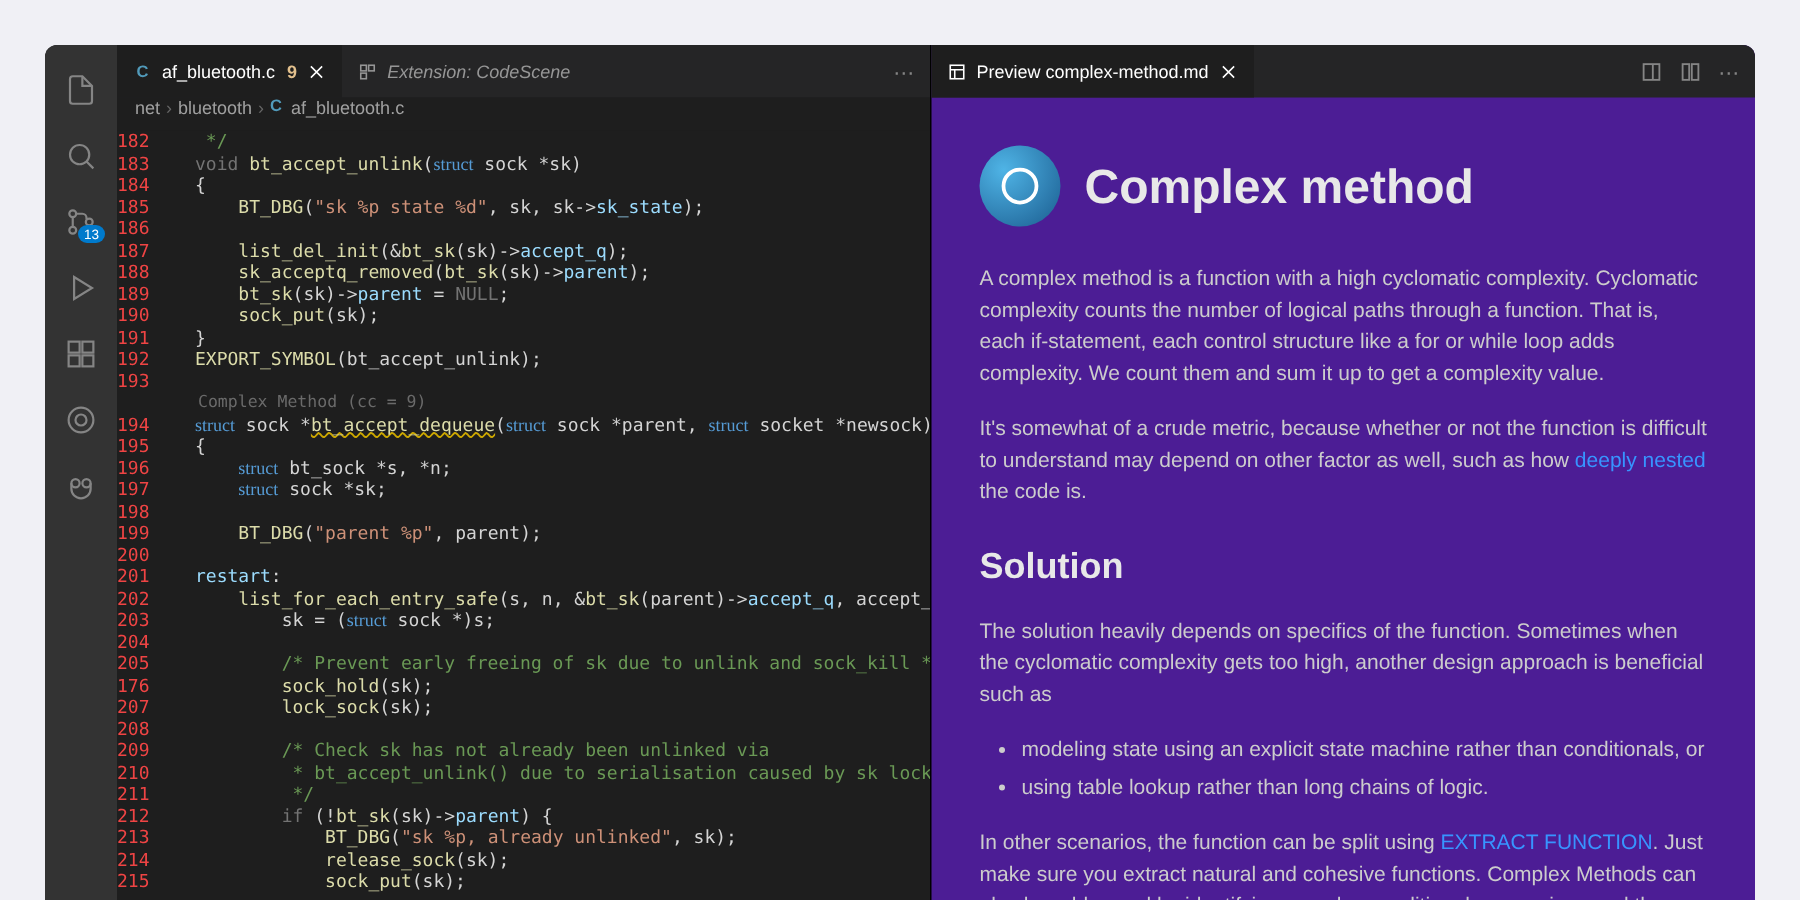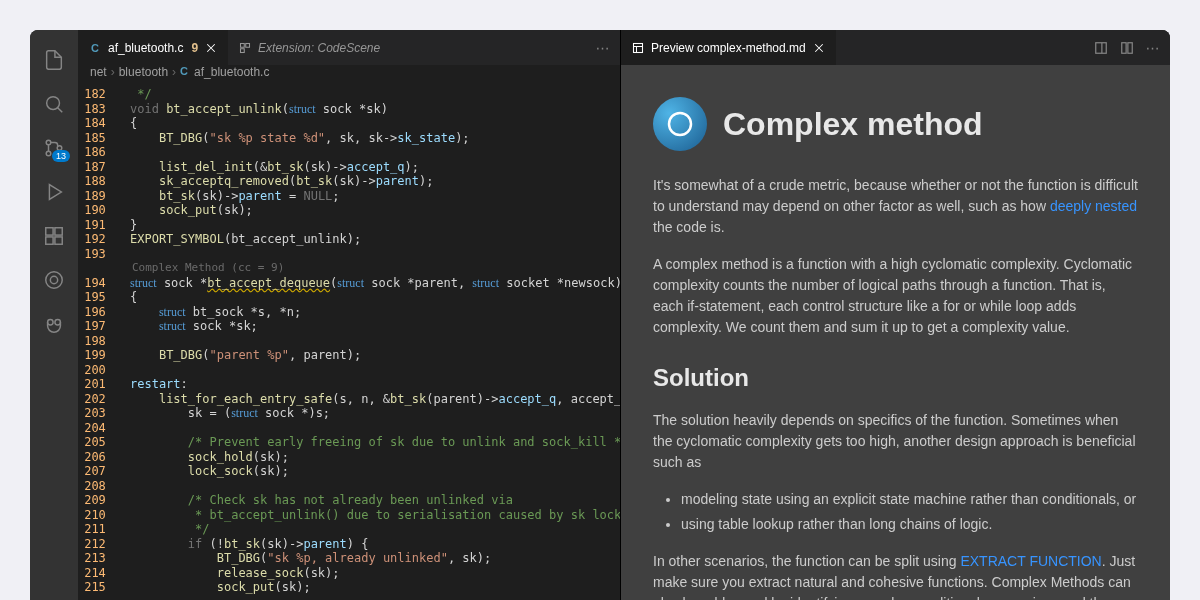--- a/index.html
+++ b/index.html
@@ -91,22 +91,22 @@
 }
 .bc-sep { color:#666; }
 .bc-fileicon { color:#519aba; font-weight:bold; font-size:11px; margin-right:2px; }
 .editor-body {
   flex:1; display:flex; overflow:hidden;
   font-family: "SF Mono", Monaco, Menlo, Consolas, monospace;
   font-size: 12px; line-height: 14.5px;
 }
 .gutter {
   width: 52px;
-  text-align: center;
-  color: #fdba74;
+  text-align: left;
+  color: #ef4444;
   padding-right: 18px;
   user-select: none;
   background:#1e1e1e;
 }
 .gutter .ln { height:14.5px; }
 .gutter .hint { height:14.5px; }
 .code {
   flex:1; color:#d4d4d4; white-space: pre; overflow:hidden;
   background:#1e1e1e;
 }
@@ -118,21 +118,21 @@
 .typ { color:#569cd6;font-family:Liberation Serif, serif; }
 .fn { color:#dcdcaa; }
 .str { color:#ce9178; }
 .com { color:#6a9955; }
 .op { color:#d4d4d4; }
 .mem { color:#9cdcfe; }
 .underline { text-decoration: underline wavy #cca700; text-decoration-skip-ink: none;}
 .preview-panel {
   width: 550px;
   display:flex; flex-direction:column;
-  background:#404040;
+  background:#4c1d95;
   border-left:1px solid #000;
 }
 .preview-body {
   flex:1; padding: 24px 32px 0 32px; overflow:hidden;
   color:#cccccc; font-size:14px; line-height:1.5;
 }
 .doc-header { display:flex; align-items:center; gap:16px; margin-bottom: 24px; margin-top:8px;}
 .doc-logo {
   width:54px; height:54px; border-radius:50%;
   background: radial-gradient(circle at 30% 30%, #4fb4e6, #1a5c8f);
@@ -258,21 +258,21 @@
           <div class="ln">196</div>
           <div class="ln">197</div>
           <div class="ln">198</div>
           <div class="ln">199</div>
           <div class="ln">200</div>
           <div class="ln">201</div>
           <div class="ln">202</div>
           <div class="ln">203</div>
           <div class="ln">204</div>
           <div class="ln">205</div>
-          <div class="ln">206</div>
+          <div class="ln">176</div>
           <div class="ln">207</div>
           <div class="ln">208</div>
           <div class="ln">209</div>
           <div class="ln">210</div>
           <div class="ln">211</div>
           <div class="ln">212</div>
           <div class="ln">213</div>
           <div class="ln">214</div>
           <div class="ln">215</div>
         </div>
@@ -316,24 +316,24 @@
 
     <div class="preview-body">
       <div class="doc-header">
         <div class="doc-logo">
           <svg viewBox="0 0 32 32" fill="none" stroke="#fff" stroke-width="2.5">
               <circle cx="16" cy="16" r="11"></circle>
             </svg>
         </div>
         <div class="doc-title">Complex method</div>
       </div>
+      <p class="doc-p">A complex method is a function with a high cyclomatic complexity. Cyclomatic complexity counts the number of logical paths through a function. That is, each if-statement, each control structure like a for or while loop adds complexity. We count them and sum it up to get a complexity value.</p>
       <p class="doc-p">
         <span>It's somewhat of a crude metric, because whether or not the function is difficult to understand may depend on other factor as well, such as how </span><a class="doc-link">deeply nested</a><span> the code is.</span>
       </p>
-      <p class="doc-p">A complex method is a function with a high cyclomatic complexity. Cyclomatic complexity counts the number of logical paths through a function. That is, each if-statement, each control structure like a for or while loop adds complexity. We count them and sum it up to get a complexity value.</p>
       <h2 class="doc-h2">Solution</h2>
       <p class="doc-p">The solution heavily depends on specifics of the function. Sometimes when the cyclomatic complexity gets too high, another design approach is beneficial such as</p>
       <ul class="doc-ul">
         <li>modeling state using an explicit state machine rather than conditionals, or</li>
         <li>using table lookup rather than long chains of logic.</li>
       </ul>
       <p class="doc-p">
         <span>In other scenarios, the function can be split using </span><a class="doc-link">EXTRACT FUNCTION</a><span>. Just make sure you extract natural and cohesive functions. Complex Methods can also be addressed by identifying complex conditional expressions and then using the </span>
       </p>
     </div>

